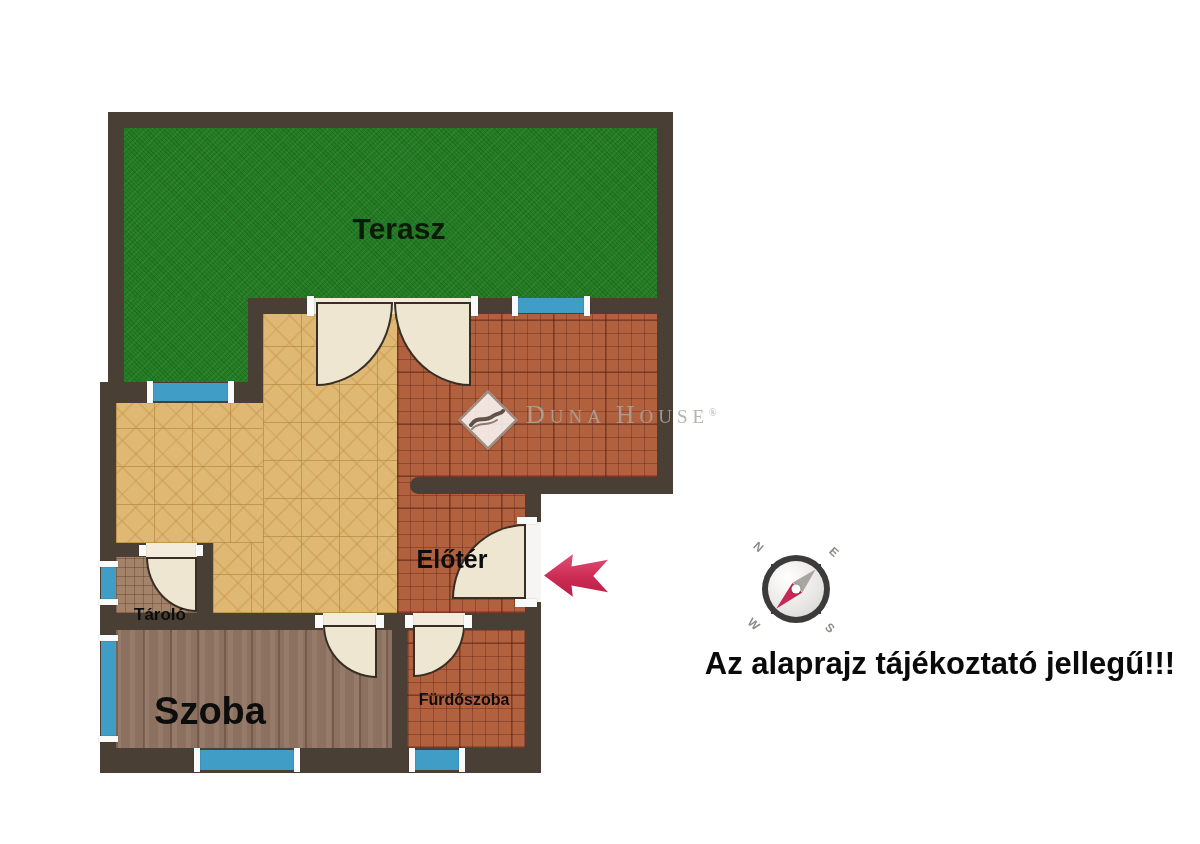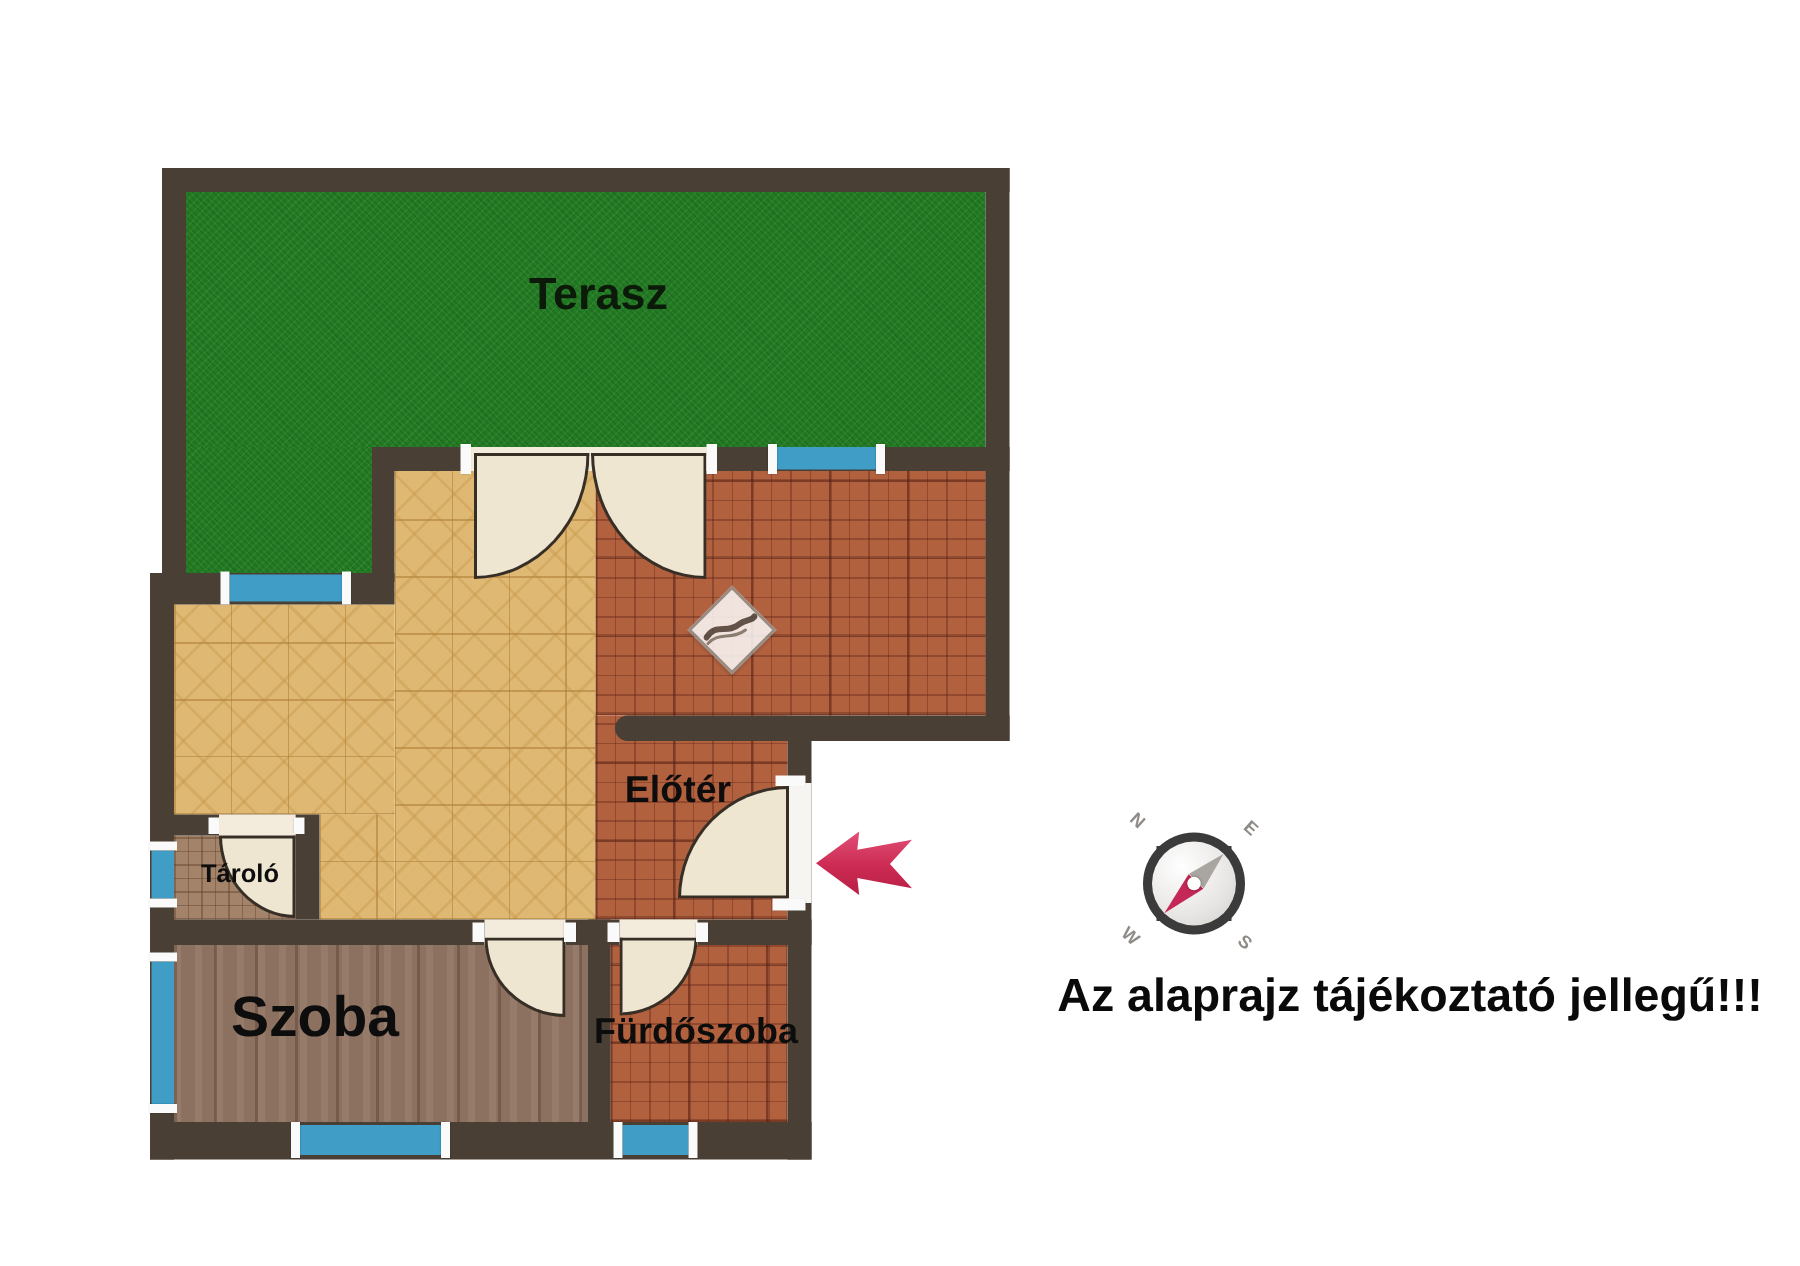--- a/index.html
+++ b/index.html
@@ -30,21 +30,21 @@
       repeating-linear-gradient(90deg, rgba(250,240,225,.08) 0 5px, transparent 5px 14px);}
   .tex-storage{background-color:#a3846a;
     background-image:
       repeating-linear-gradient(0deg, rgba(92,56,36,.4) 0 1px, transparent 1px 9px),
       repeating-linear-gradient(90deg, rgba(92,56,36,.4) 0 1px, transparent 1px 9px);}
   .win{position:absolute;background:#3f9dc6;}
   .cap{position:absolute;background:#fafafa;box-shadow:0 0 1px rgba(0,0,0,.35);}
   .gap{position:absolute;background:#f3ecdd;}
   .door{position:absolute;background:#efe6d2;border:2px solid #372f26;box-sizing:border-box;}
   .room-label{position:absolute;transform:translate(-50%,-50%);font-weight:bold;color:#0d0d0d;
-              white-space:nowrap;letter-spacing:0px;}
+              white-space:nowrap;letter-spacing:0px;margin-top:32px;}
   
   .brand{position:absolute;display:flex;align-items:flex-start;opacity:.85;}
   .brand-diamond{position:absolute;width:38px;height:38px;transform:rotate(45deg);
       background:#fcfcfa;border:2px solid #97938d;box-shadow:1px 1px 2px rgba(60,50,40,.35);}
   .brand-text{font-family:"Liberation Serif", serif;color:#aba79f;letter-spacing:5px;
       font-size:19px;line-height:26px;white-space:nowrap;}
   .brand-text .big{font-size:26px;}
   .brand-text sup{font-size:10px;letter-spacing:0;}
   
   .compass{position:absolute;width:68px;height:68px;}
@@ -144,29 +144,32 @@
   <div class="cap" style="left:294px;top:748px;width:6px;height:24px;"></div>
 
   <div class="win" style="left:415px;top:750px;width:44px;height:20px;"></div>
   <div class="cap" style="left:409px;top:748px;width:6px;height:24px;"></div>
   <div class="cap" style="left:459px;top:748px;width:6px;height:24px;"></div>
 
   <div class="room-label" style="left:399px;top:197px;font-size:30px;color:#0c1a0a;">Terasz</div>
   <div class="room-label" style="left:452px;top:527px;font-size:25px;">Előtér</div>
   <div class="room-label" style="left:160px;top:583px;font-size:17px;">Tároló</div>
   <div class="room-label" style="left:210px;top:679px;font-size:38px;">Szoba</div>
-  <div class="room-label" style="left:464px;top:688px;font-size:24px;text-align:right;">Fürdőszoba</div>
+  <div class="room-label" style="left:464px;top:668px;font-size:16px;text-align:right;">Fürdőszoba</div>
 
   <div class="brand" style="left:462px;top:396px;">
     <div style="position:relative;width:52px;height:46px;">
       <div class="brand-diamond" style="left:5px;top:3px;"></div>
       <svg width="36" height="26" style="position:absolute;left:7px;top:11px;" viewBox="0 0 36 26">
         <path d="M2 18 C8 8, 16 16, 24 9 C28 6, 32 7, 34 4" stroke="#56504a" stroke-width="4" fill="none" stroke-linecap="round"></path>
         <path d="M3 22 C10 14, 19 20, 28 13" stroke="#8a847c" stroke-width="2" fill="none" stroke-linecap="round"></path>
       </svg>
+    </div>
+    <div class="brand-text" style="margin-left:12px;margin-top:4px;">
+      <span class="big">D</span><span>UNA</span>&nbsp;<span class="big">H</span><span>OUSE</span><sup>®</sup>
     </div>
   </div>
 
   <div class="arrow" style="left:544px;top:553px;"></div>
 
   <div class="compass" style="left:762px;top:555px;">
     <div class="compass-spikes"></div>
     <div class="compass-ring"></div>
     <div class="compass-face"></div>
     <div class="needle">

